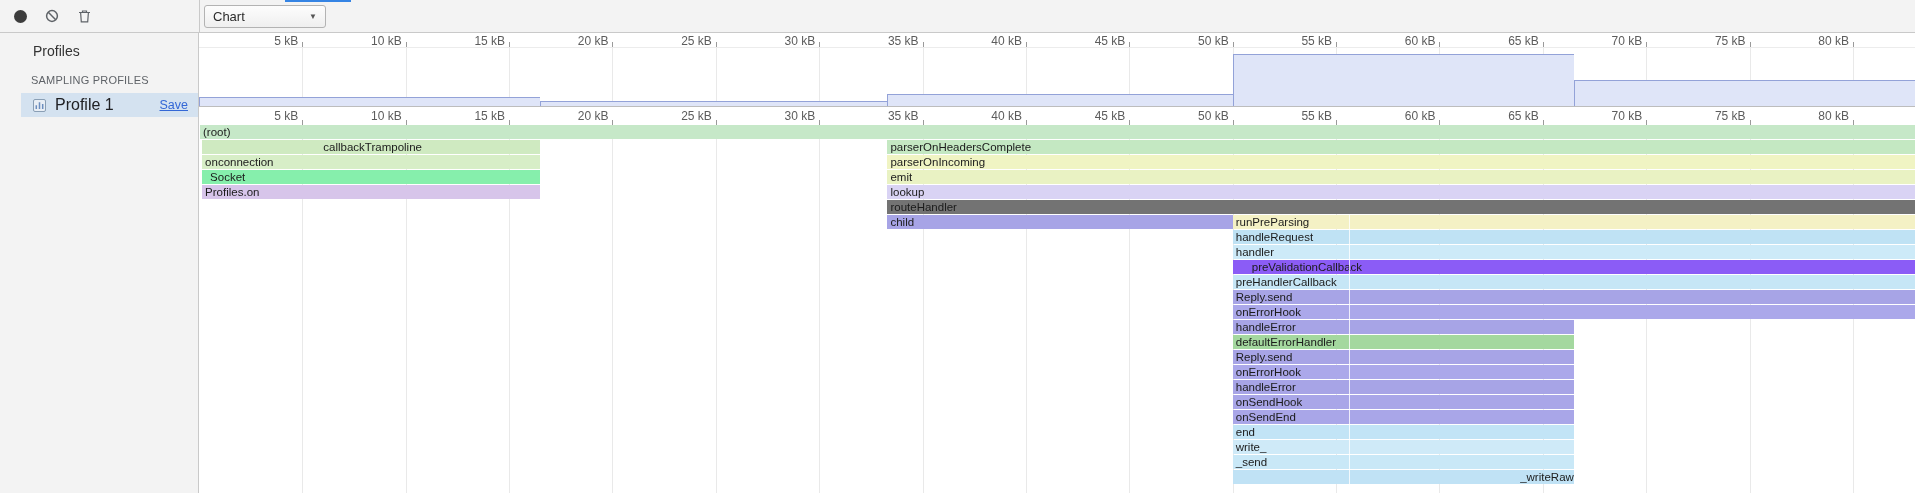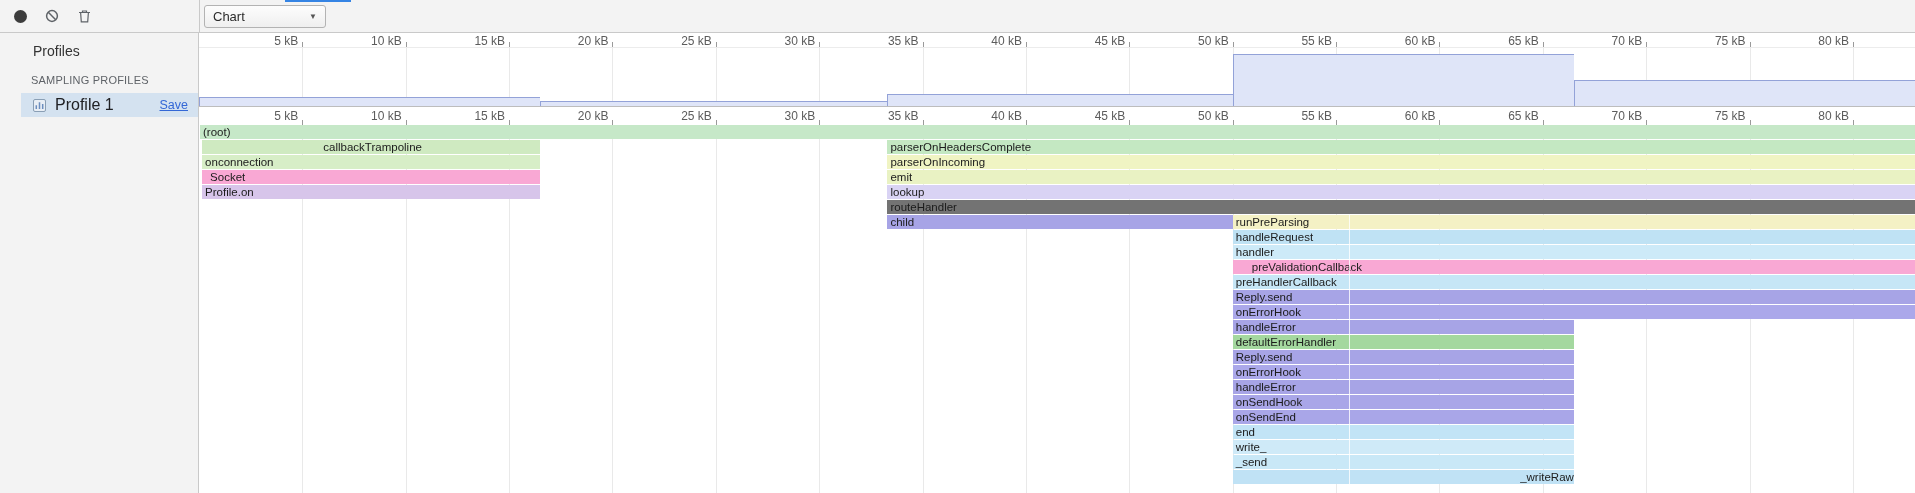--- a/index.html
+++ b/index.html
@@ -208,42 +208,42 @@
           </div>
           <div class="flame-row">
             <div class="flame-bar" style="left: 0.180723%; width: 19.6988%; background: rgb(207, 234, 193); text-align: center;">callbackTrampoline</div>
             <div class="flame-bar" style="left: 40.1205%; width: 59.8795%; background: rgb(196, 232, 194);">parserOnHeadersComplete</div>
           </div>
           <div class="flame-row">
             <div class="flame-bar" style="left: 0.180723%; width: 19.6988%; background: rgb(215, 238, 199);">onconnection</div>
             <div class="flame-bar" style="left: 40.1205%; width: 59.8795%; background: rgb(240, 244, 195);">parserOnIncoming</div>
           </div>
           <div class="flame-row">
-            <div class="flame-bar" style="left: 0.180723%; width: 19.6988%; background: #f9a8d4; padding-left: 8px;">Socket</div>
+            <div class="flame-bar" style="left: 0.180723%; width: 19.6988%; background: #86efac; padding-left: 8px;">Socket</div>
             <div class="flame-bar" style="left: 40.1205%; width: 59.8795%; background: rgb(233, 242, 195);">emit</div>
           </div>
           <div class="flame-row">
-            <div class="flame-bar" style="left: 0.180723%; width: 19.6988%; background: rgb(215, 197, 234);">Profile.on</div>
+            <div class="flame-bar" style="left: 0.180723%; width: 19.6988%; background: rgb(215, 197, 234);">Profiles.on</div>
             <div class="flame-bar" style="left: 40.1205%; width: 59.8795%; background: rgb(217, 211, 244);">lookup</div>
           </div>
           <div class="flame-row">
             <div class="flame-bar" style="left: 40.1205%; width: 59.8795%; background: #737373;">routeHandler</div>
           </div>
           <div class="flame-row">
             <div class="flame-bar" style="left: 40.1205%; width: 20.1205%; background: rgb(167, 164, 230);">child</div>
             <div class="flame-bar" style="left: 60.241%; width: 39.759%; background: rgb(244, 241, 197);">runPreParsing</div>
           </div>
           <div class="flame-row">
             <div class="flame-bar" style="left: 60.241%; width: 39.759%; background: rgb(191, 226, 244);">handleRequest</div>
           </div>
           <div class="flame-row">
             <div class="flame-bar" style="left: 60.241%; width: 39.759%; background: rgb(205, 234, 248);">handler</div>
           </div>
           <div class="flame-row">
-            <div class="flame-bar" style="left: 60.241%; width: 39.759%; background: #f9a8d4; padding-left: 19px;">preValidationCallback</div>
+            <div class="flame-bar" style="left: 60.241%; width: 39.759%; background: #8b5cf6; padding-left: 19px;">preValidationCallback</div>
           </div>
           <div class="flame-row">
             <div class="flame-bar" style="left: 60.241%; width: 39.759%; background: rgb(198, 230, 246);">preHandlerCallback</div>
           </div>
           <div class="flame-row">
             <div class="flame-bar" style="left: 60.241%; width: 39.759%; background: rgb(167, 164, 230);">Reply.send</div>
           </div>
           <div class="flame-row">
             <div class="flame-bar" style="left: 60.241%; width: 39.759%; background: rgb(171, 168, 234);">onErrorHook</div>
           </div>

